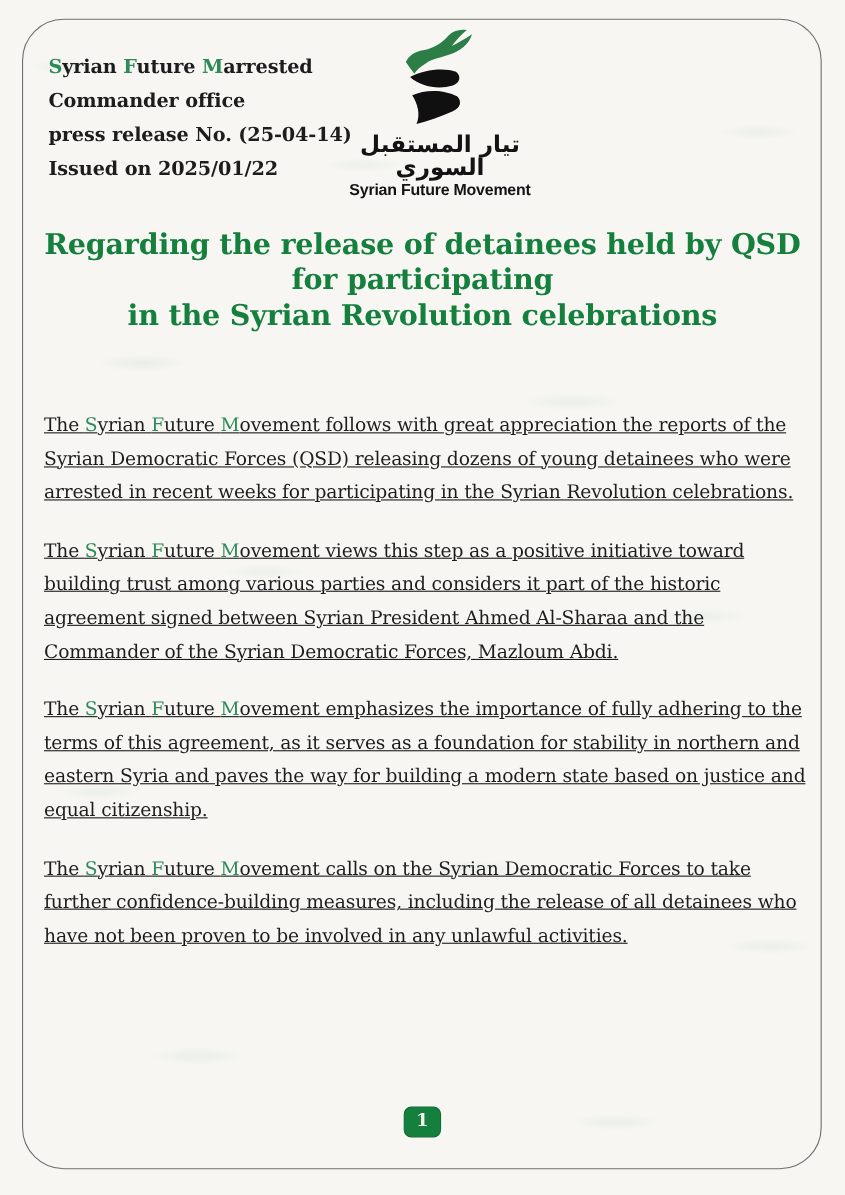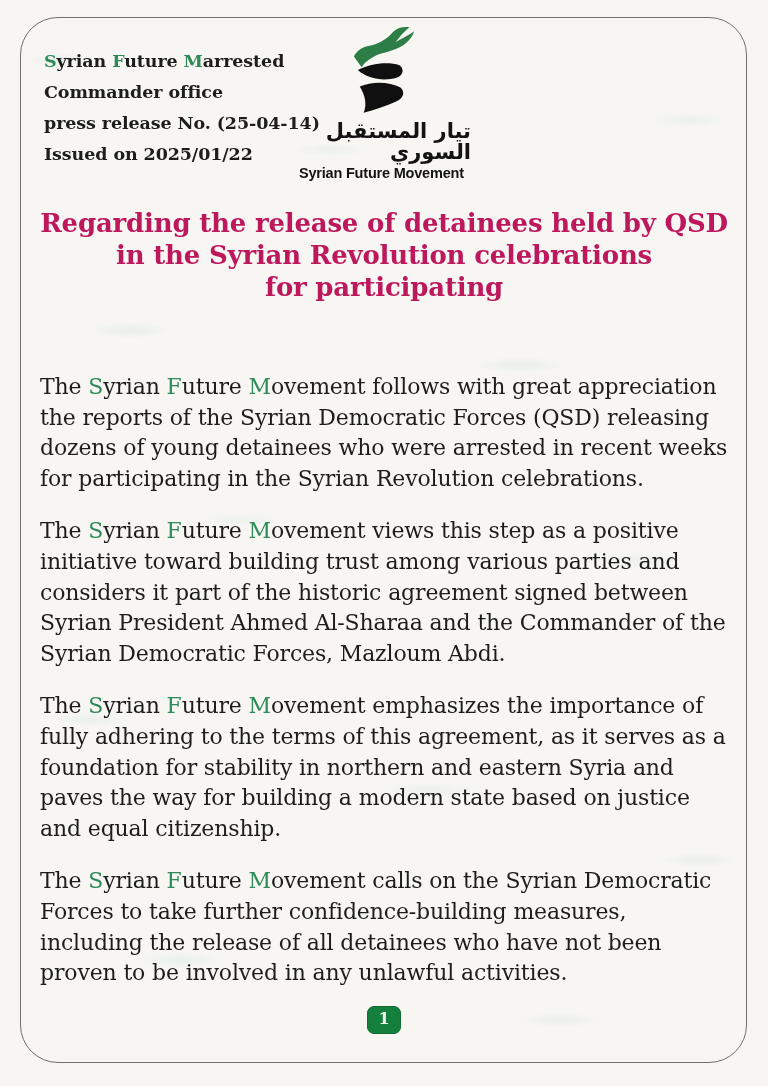--- a/index.html
+++ b/index.html
@@ -36,38 +36,38 @@
   .frame{
     position:absolute;left:20px;top:17px;width:727px;height:1046px;
     border:1.4px solid #6f6f6f;border-radius:38px;pointer-events:none;
   }
   .header{
     position:absolute;left:44px;top:46px;
     font-size:17.5px;font-weight:bold;line-height:31px;letter-spacing:-0.1px;
   }
   .green{color:var(--accent-green,#2e8b57);}
   .logo{
-    position:absolute;left:299px;top:26px;width:172px;line-height:1;
+    position:absolute;left:314px;top:26px;width:172px;text-align:center;line-height:1;
   }
   .logo svg{width:68px;height:92px;display:block;margin:0 auto;}
   .logo-arabic{
     font-family:"DejaVu Sans","Liberation Sans",sans-serif;
     font-weight:bold;font-size:21px;direction:rtl;margin-top:3px;color:#131313;
   }
   .logo-english{
     font-family:"Liberation Sans","DejaVu Sans",sans-serif;
     font-weight:bold;font-size:14.5px;letter-spacing:-0.2px;margin-top:3px;color:#131313;
   }
   .title{
     position:absolute;left:30px;width:708px;top:207px;text-align:center;
-    font-size:26px;line-height:32px;font-weight:bold;color:#be185d;letter-spacing:-0.2px;
+    font-size:26px;line-height:32px;font-weight:bold;color:#15803d;letter-spacing:-0.2px;
   }
   .content{
     position:absolute;left:40px;top:372px;width:694px;
-    font-size:22px;line-height:30.6px;letter-spacing:-0.15px;color:#1d1d1d;
+    font-size:17px;line-height:30.6px;letter-spacing:-0.15px;color:#1d1d1d;text-decoration:underline;
   }
   .content p{margin:0 0 22px 0;}
   .footer{position:absolute;left:0;top:1006px;width:768px;text-align:center;}
   .page-badge{
     display:inline-block;background:var(--badge-green,#15803d);color:#f4f3ec;
     font-weight:bold;font-size:16px;line-height:1;padding:4px 10px 6px;
     border-radius:7px;border:1px solid #0e6b34;
   }
   .logo-green-fill{fill:var(--logo-green,#2d7d46);}
   .logo-black-fill{fill:#101010;}
@@ -106,22 +106,22 @@
       C56 67 54 73 47 76
       C36 81 24 85 13 88
       C17 79 14 69 9 61 Z"></path>
   </svg>
   <div class="logo-arabic">تيار المستقبل السوري</div>
   <div class="logo-english">Syrian Future Movement</div>
 </div>
 
 <div class="title">
   <div>Regarding the release of detainees held by QSD</div>
+  <div>for participating</div>
   <div>in the Syrian Revolution celebrations</div>
-  <div>for participating</div>
 </div>
 
 <div class="content">
   <p><span>The </span><span class="green">S</span><span>yrian </span><span class="green">F</span><span>uture </span><span class="green">M</span><span>ovement follows with great appreciation the reports of the Syrian Democratic Forces (QSD) releasing dozens of young detainees who were arrested in recent weeks for participating in the Syrian Revolution celebrations.</span></p>
   <p><span>The </span><span class="green">S</span><span>yrian </span><span class="green">F</span><span>uture </span><span class="green">M</span><span>ovement views this step as a positive initiative toward building trust among various parties and considers it part of the historic agreement signed between Syrian President Ahmed Al-Sharaa and the Commander of the Syrian Democratic Forces, Mazloum Abdi.</span></p>
   <p><span>The </span><span class="green">S</span><span>yrian </span><span class="green">F</span><span>uture </span><span class="green">M</span><span>ovement emphasizes the importance of fully adhering to the terms of this agreement, as it serves as a foundation for stability in northern and eastern Syria and paves the way for building a modern state based on justice and equal citizenship.</span></p>
   <p><span>The </span><span class="green">S</span><span>yrian </span><span class="green">F</span><span>uture </span><span class="green">M</span><span>ovement calls on the Syrian Democratic Forces to take further confidence-building measures, including the release of all detainees who have not been proven to be involved in any unlawful activities.</span></p>
 </div>
 
 <div class="footer">

